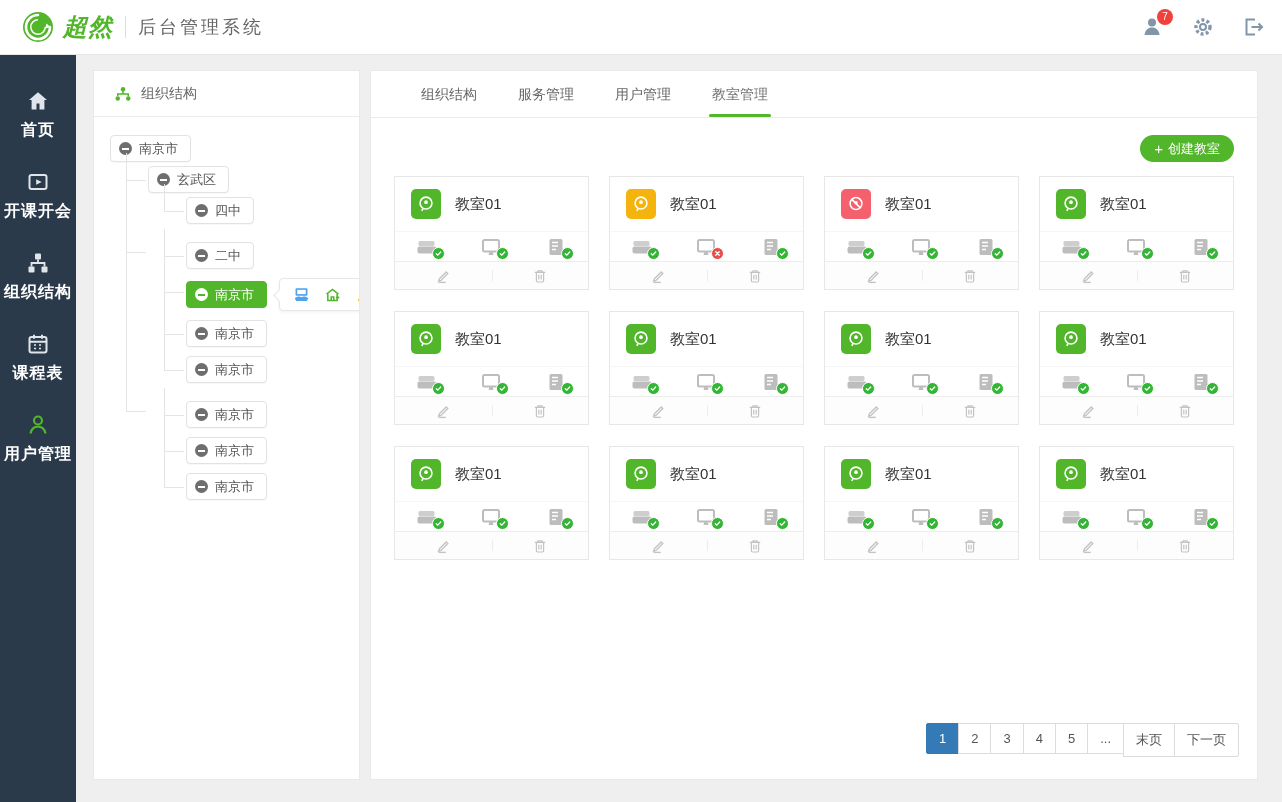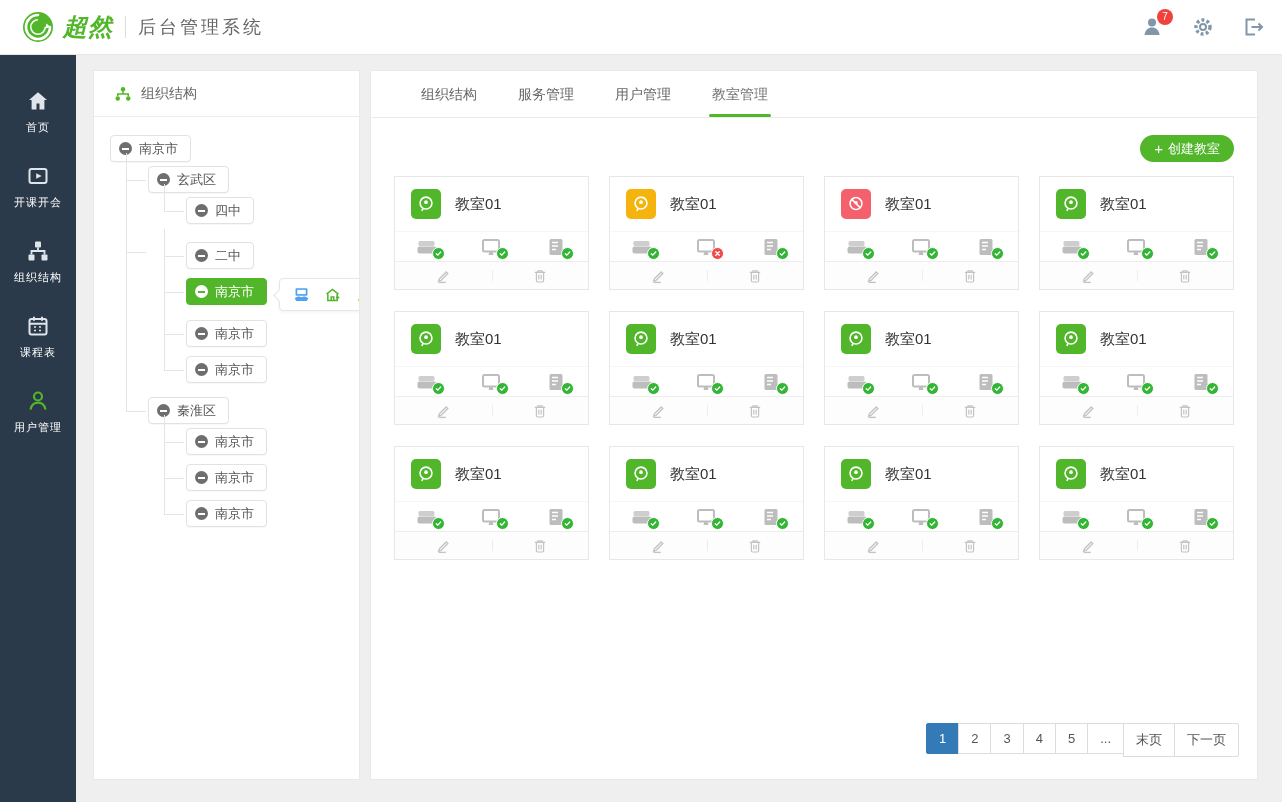--- a/index.html
+++ b/index.html
@@ -23,41 +23,41 @@
     background:#f0413c; border-radius:8px; color:#fff; font-size:10px; line-height:16px;
     text-align:center; padding:0 4px; }
 
   
   .page{ display:flex; height:747px; }
   .side-nav{ width:76px; background:var(--side); height:100%; padding-top:20px; flex:none;}
   .side-item{ display:flex; flex-direction:column; align-items:center; gap:7px;
     padding:14px 0 15px; cursor:pointer; }
   .side-item .sicon{ width:24px; height:24px; color:#dfe5ea; }
   .side-item .sicon svg{ width:100%; height:100%; display:block;}
-  .side-item .slabel{ color:#fff; font-size:11px; letter-spacing:1px;}
+  .side-item .slabel{ color:#fff; font-size:16px; letter-spacing:1px;font-weight:bold;}
   .side-item.active .sicon{ color:var(--green); }
 
   
   .tree-panel{ width:267px; background:#fff; border:1px solid #e9e9e9; margin:15px 0 22px 17px;
     flex:none; display:flex; flex-direction:column; }
   .tree-panel-header{ height:46px; border-bottom:1px solid #ececec; display:flex;
     align-items:center; gap:9px; padding:0 20px; color:#666; font-size:14px; }
   .tree-panel-header .ticon{ width:18px; height:18px; color:var(--green);}
   .tree-panel-header .ticon svg{ width:100%; height:100%; display:block;}
   .tree-body{ padding:14px 0 0 16px; overflow:hidden; flex:1;}
 
   ul.tree, ul.tree ul{ list-style:none; padding-left:38px; }
   ul.tree{ padding-left:0; }
   ul.tree li{ position:relative; padding:4px 0 5px; }
   ul.tree ul li::before{ content:''; position:absolute; left:-22px; top:18px; width:20px;
     border-top:1px solid #e4e4e4; }
   ul.tree ul li::after{ content:''; position:absolute; left:-22px; top:-9px; bottom:0;
     border-left:1px solid #e4e4e4; }
   ul.tree ul li:last-child::after{ height:27px; bottom:auto; }
-  .tnode-row{ display:flex; }
+  .tnode-row{ display:flex; align-items:center; }
   .tnode{ display:inline-flex; align-items:center; gap:7px; height:27px; padding:0 12px 0 8px;
     background:#fff; border:1px solid #e2e2e2; border-radius:4px; font-size:13px; color:#555;
     cursor:pointer; box-shadow:0 1px 1px rgba(0,0,0,.03); white-space:nowrap;}
   .minus{ width:13px; height:13px; border-radius:50%; background:#6e6e6e; position:relative; flex:none;}
   .minus::after{ content:''; position:absolute; left:3px; right:3px; top:5.5px; height:2px; background:#fff;}
   .tnode.selected{ background:var(--green); border-color:var(--green); color:#fff; }
   .tnode.selected .minus{ background:#fff; }
   .tnode.selected .minus::after{ background:var(--green); }
   .node-popup{ display:inline-flex; align-items:center; gap:14px; margin-left:12px;
     border:1px solid #e6e6e6; border-radius:4px; background:#fff; padding:7px 13px; position:relative;
@@ -303,26 +303,20 @@
                     <div class="tnode-row">
                       <span class="tnode">
                         <span class="minus"></span>
                         <span>南京市</span>
                       </span>
                     </div>
                   </li>
                 </ul>
               </li>
               <li>
-                <div class="tnode-row">
-                  <span class="tnode">
-                    <span class="minus"></span>
-                    <span>秦淮区</span>
-                  </span>
-                </div>
                 <ul>
                   <li>
                     <div class="tnode-row">
                       <span class="tnode">
                         <span class="minus"></span>
                         <span>南京市</span>
                       </span>
                     </div>
                   </li>
                   <li>

